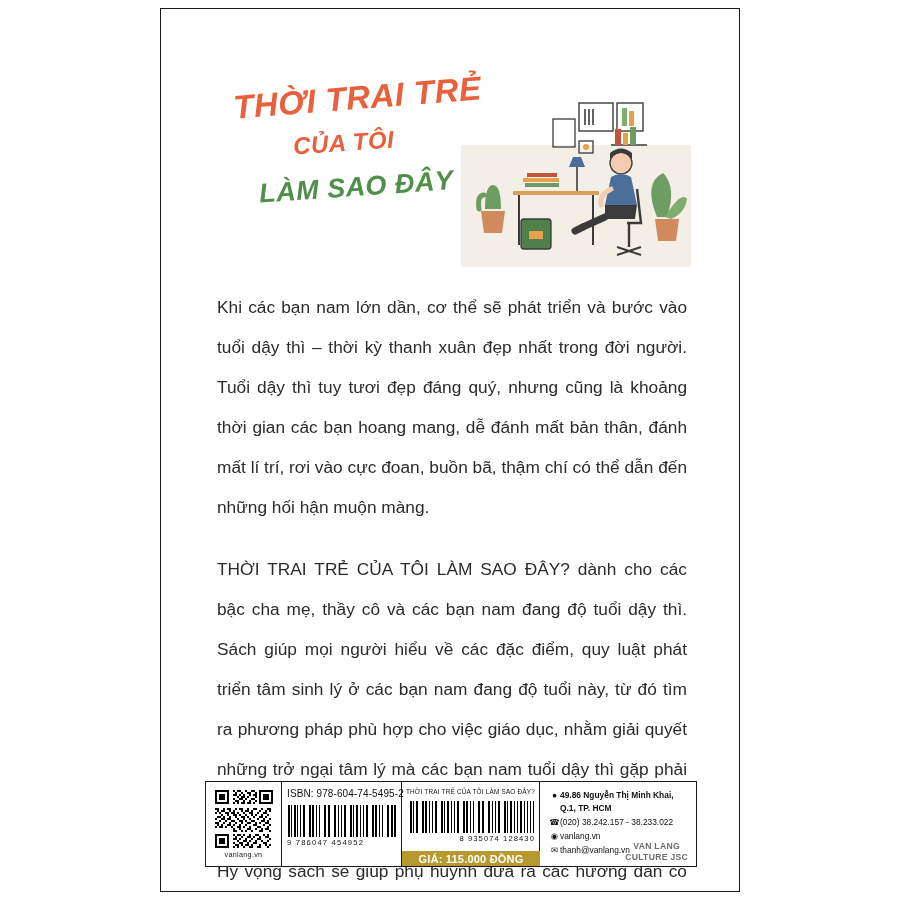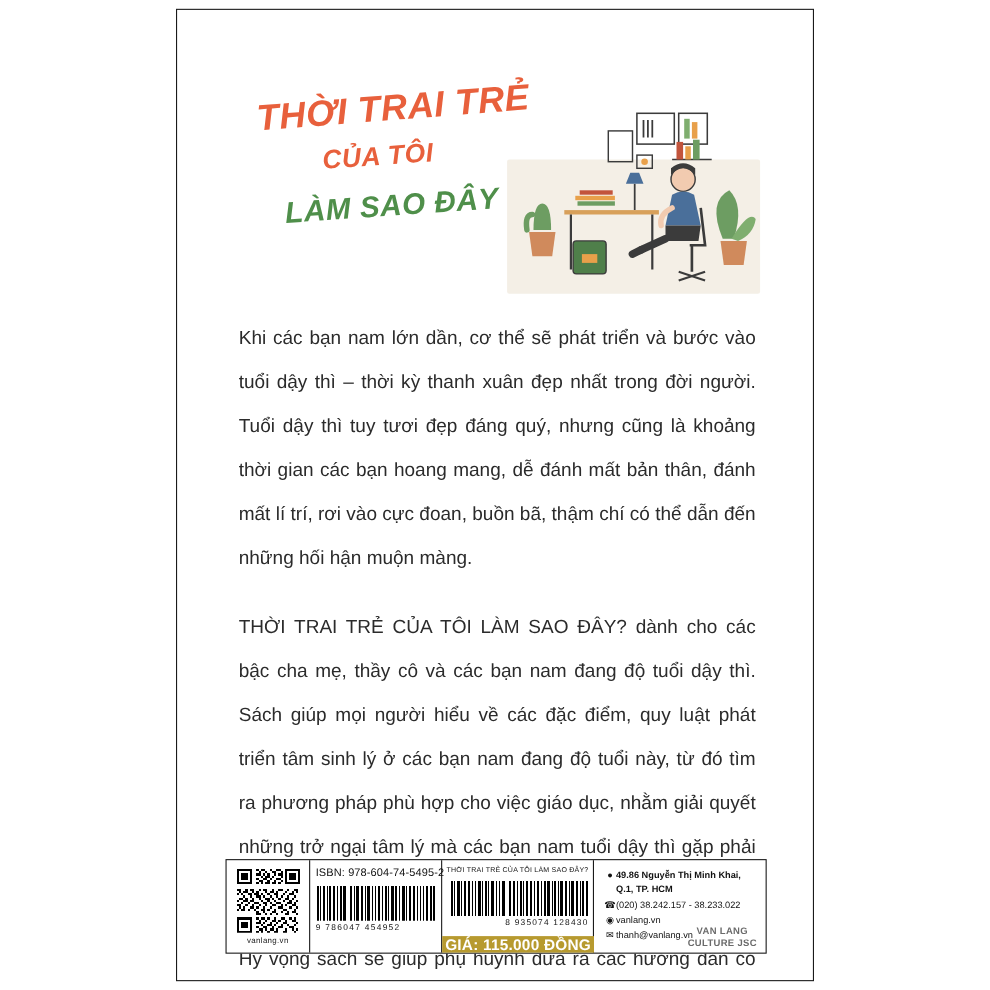--- a/index.html
+++ b/index.html
@@ -197,21 +197,21 @@
     color: #111;
   }
   .price-bar {
     position: absolute;
     left: 196px;
     bottom: 0;
     width: 138px;
     height: 15px;
     background: #b79a2f;
     color: #ffffff;
-    font-size: 14px;
+    font-size: 11px;
     font-weight: 700;
     display: flex;
     align-items: center;
     justify-content: center;
     letter-spacing: 0.2px;
   }
 
   .contact-cell {
     flex: 1;
     box-sizing: border-box;

